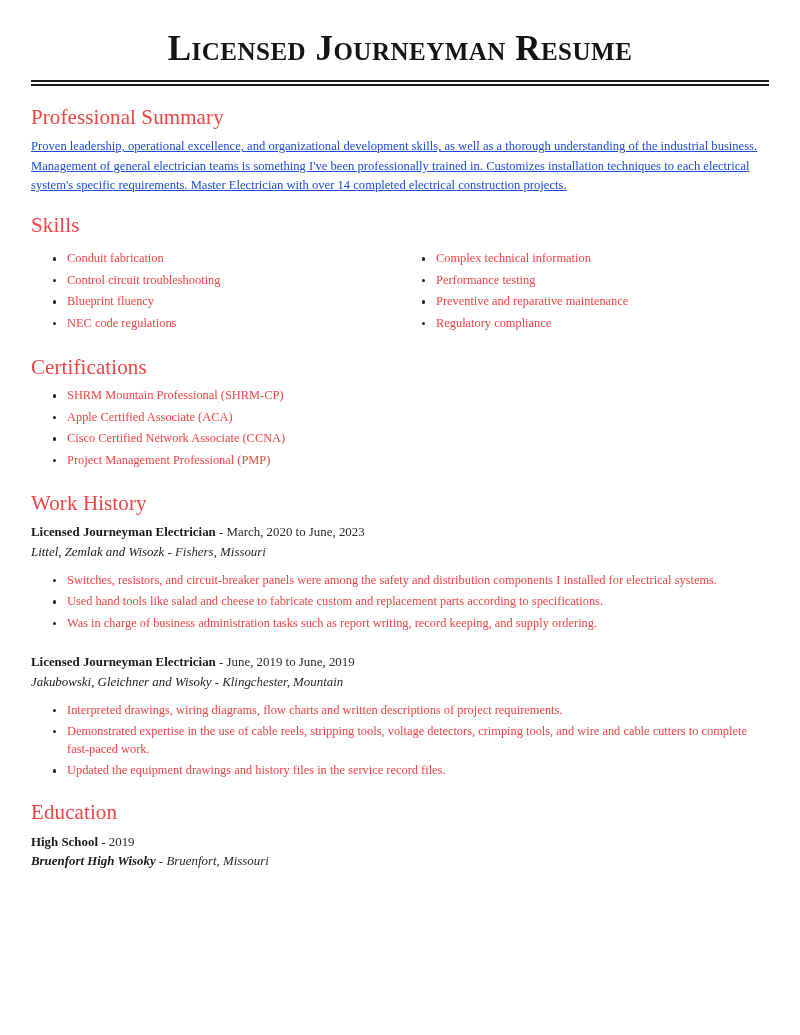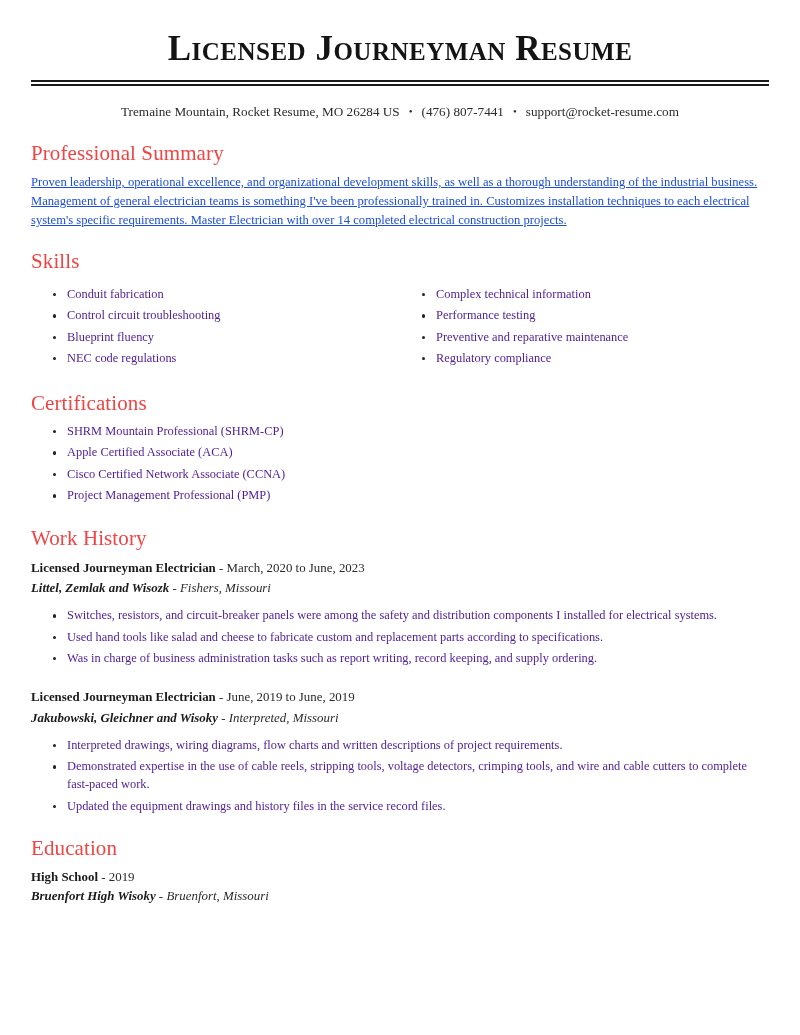--- a/index.html
+++ b/index.html
@@ -82,21 +82,21 @@
 
   
   ul.bullets {
     margin: 4px 0 0 0;
     padding-left: 22px;
     list-style: none;
   }
   ul.bullets li {
     font-size: 12.4px;
     line-height: 1.45;
-    color: #4c1d95;
+    color: #ef4444;
     position: relative;
     padding-left: 14px;
     margin-bottom: 3.5px;
   }
   ul.bullets li::before {
     content: "";
     position: absolute;
     left: 0;
     top: 7px;
     width: 3.2px;
@@ -121,21 +121,21 @@
     color: #1a1a1a;
   }
   .job-title { font-weight: bold; }
   .job-dates { font-weight: normal; color: #2a2a2a; }
   .company-line {
     font-size: 12.9px;
     line-height: 1.5;
     color: #1a1a1a;
     margin-top: 1px;
   }
-  .company-name { font-weight: bold; font-style: italic; }
+  .company-name { font-weight: normal; font-style: italic; }
   .company-loc { font-style: italic; color: #2a2a2a; }
   .job .bullets { margin-top: 9px; }
 
   .job-block + .job-block { margin-top: 20px; }
 
   
   .edu-line {
     font-size: 12.9px;
     line-height: 1.5;
     color: #1a1a1a;
@@ -152,23 +152,20 @@
   .sec-edu { margin-top: 20px; }
 </style>
 </head>
 <body>
 
 <div class="page">
 
   <h1 class="doc-title">Licensed Journeyman Resume</h1>
   <div class="title-rule"></div>
 
-  <div class="contact-line">
-    <span>Tremaine Mountain, Rocket Resume, MO 26284 US</span><span class="contact-sep">•</span><span>(476) 807-7441</span><span class="contact-sep">•</span><span>support@rocket-resume.com</span>
-  </div>
 
   <div class="section sec-summary">
     <h2 class="section-title">Professional Summary</h2>
     <p class="summary-text">Proven leadership, operational excellence, and organizational development skills, as well as a thorough understanding of the industrial business. Management of general electrician teams is something I've been professionally trained in. Customizes installation techniques to each electrical system's specific requirements. Master Electrician with over 14 completed electrical construction projects.</p>
   </div>
 
   <div class="section sec-skills">
     <h2 class="section-title">Skills</h2>
     <div class="skills-columns">
       <div class="col">
@@ -218,21 +215,21 @@
         </ul>
       </div>
     </div>
 
     <div class="job-block">
       <div class="job">
         <div class="job-line">
           <span class="job-title">Licensed Journeyman Electrician</span><span class="job-dates"> - </span><span class="job-dates">June, 2019 to June, 2019</span>
         </div>
         <div class="company-line">
-          <span class="company-name">Jakubowski, Gleichner and Wisoky</span><span class="company-loc"> - </span><span class="company-loc">Interpreted, Missouri</span>
+          <span class="company-name">Jakubowski, Gleichner and Wisoky</span><span class="company-loc"> - </span><span class="company-loc">Klingchester, Mountain</span>
         </div>
         <ul class="bullets">
           <li>Interpreted drawings, wiring diagrams, flow charts and written descriptions of project requirements.</li>
           <li>Demonstrated expertise in the use of cable reels, stripping tools, voltage detectors, crimping tools, and wire and cable cutters to complete fast-paced work.</li>
           <li>Updated the equipment drawings and history files in the service record files.</li>
         </ul>
       </div>
     </div>
   </div>
 

